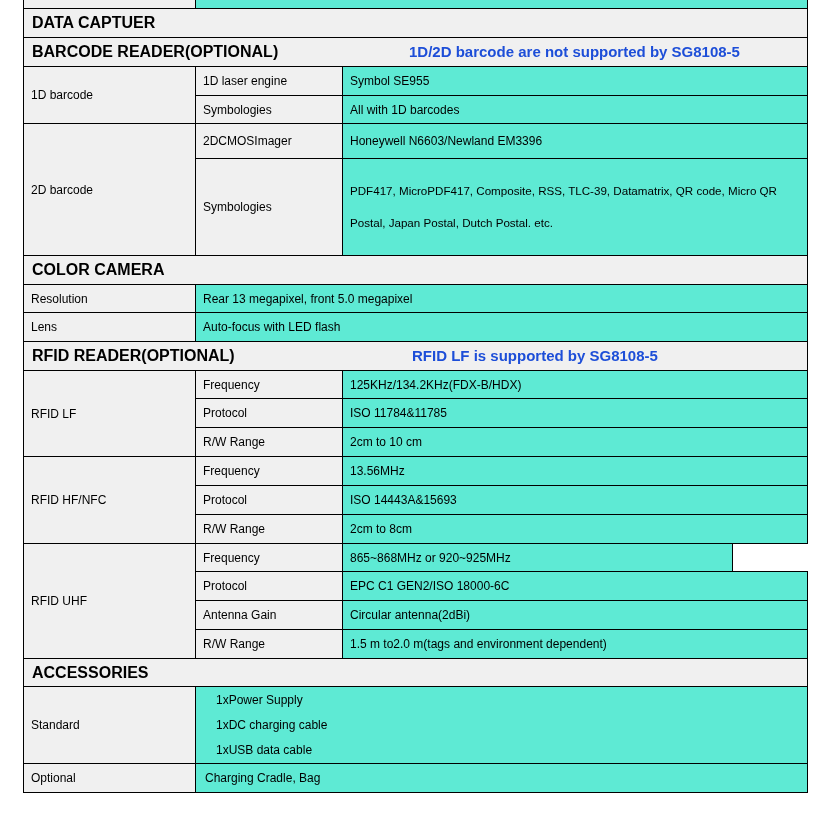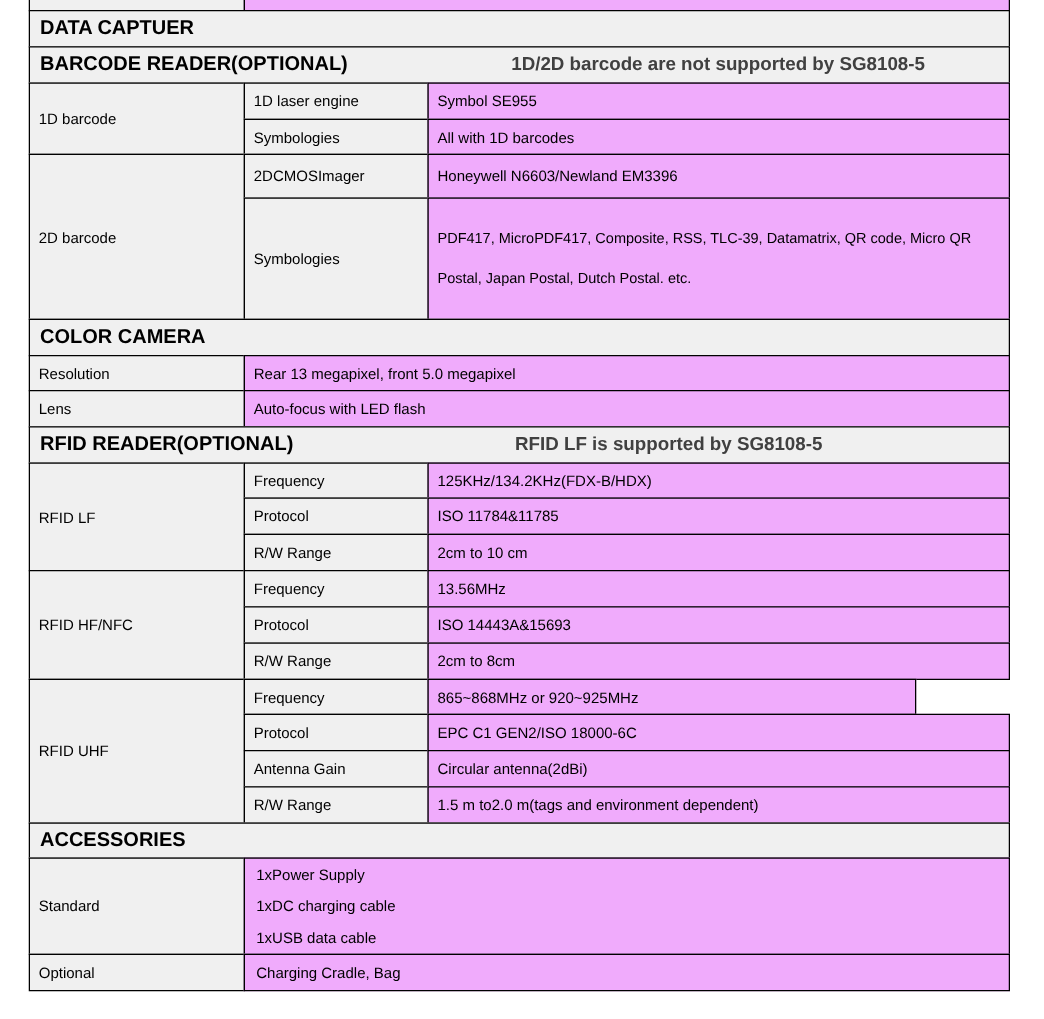--- a/index.html
+++ b/index.html
@@ -1,23 +1,23 @@
 <!DOCTYPE html>
 <html><head>
 <meta charset="utf-8">
 <style>
   html, body { margin: 0; padding: 0; background: #ffffff; }
   body { width: 835px; height: 815px; position: relative; overflow: hidden;
          font-family: "Liberation Sans", sans-serif; color: #000; }
   .cell { position: absolute; box-sizing: border-box; border: 1px solid #000;
           display: flex; align-items: center; font-size: 12px; padding-left: 7px; }
   .gray { background: #f0f0f0; }
-  .white { background: #f0abfc; }
+  .white { background: #5eead4; }
   .hdr { font-weight: bold; font-size: 16px; padding-left: 8px; background: #f0f0f0; }
-  .note { position: absolute; color: #404040; font-weight: bold; font-size: 15px;
+  .note { position: absolute; color: #1d4ed8; font-weight: bold; font-size: 15px;
           white-space: nowrap; }
   .multi { flex-direction: column; align-items: flex-start; justify-content: center; }
   .sym-line { line-height: 32px; white-space: nowrap; }
   .acc-line { line-height: 25px; }
 </style>
 </head>
 <body>
 
 <div class="cell gray" style="left:23px;top:-1px;width:173px;height:10px;"></div>
 <div class="cell white" style="left:195px;top:-1px;width:613px;height:10px;"></div>
@@ -156,21 +156,21 @@
 <div class="cell white" style="left:342px;top:629px;width:466px;height:30px;">
     <span>1.5 m to2.0 m(tags and environment dependent)</span>
   </div>
 
 <div class="cell hdr" style="left:23px;top:658px;width:785px;height:29px;">
   <span>ACCESSORIES</span>
 </div>
 <div class="cell gray" style="left:23px;top:686px;width:173px;height:78px;">
   <span>Standard</span>
 </div>
-<div class="cell white multi" style="left:195px;top:686px;width:613px;height:78px;padding-left:9px;">
+<div class="cell white multi" style="left:195px;top:686px;width:613px;height:78px;padding-left:20px;">
   <span class="acc-line">1xPower Supply</span>
   <span class="acc-line">1xDC charging cable</span>
   <span class="acc-line">1xUSB data cable</span>
 </div>
 <div class="cell gray" style="left:23px;top:763px;width:173px;height:30px;">
   <span>Optional</span>
 </div>
 <div class="cell white" style="left:195px;top:763px;width:613px;height:30px;padding-left:9px;">
   <span>Charging Cradle, Bag</span>
 </div>

